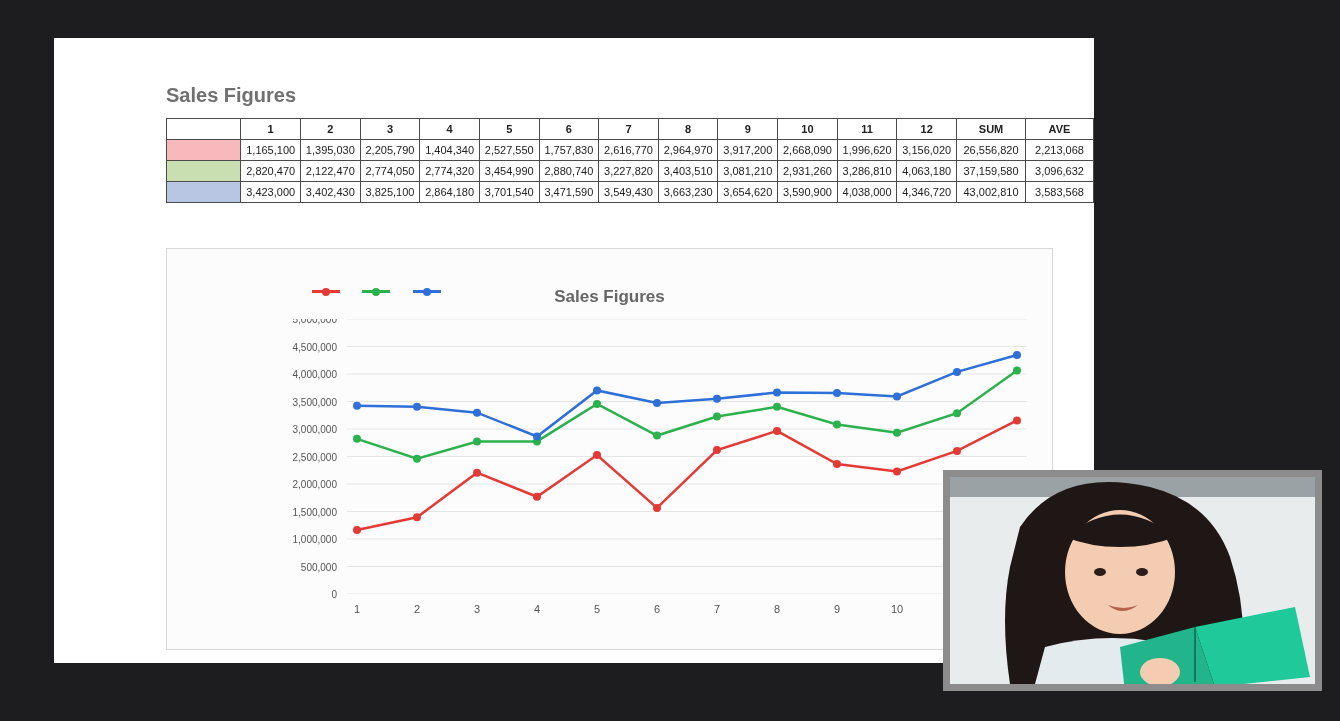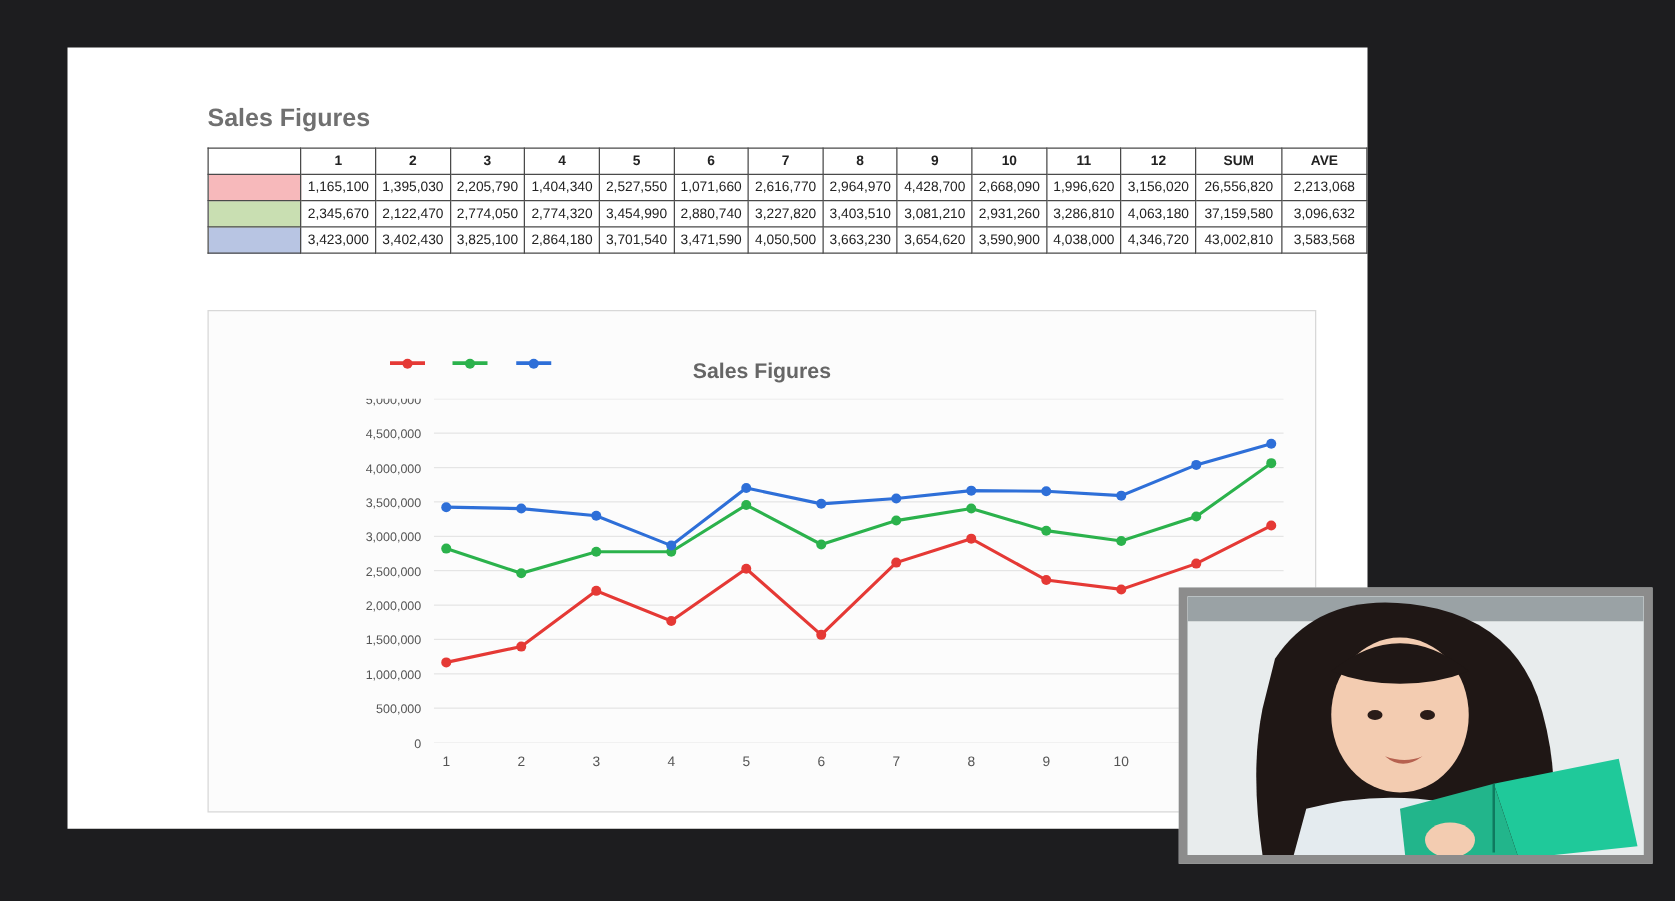--- a/index.html
+++ b/index.html
@@ -72,33 +72,33 @@
     </tr>
       </thead>
     <tbody id="tbody">
         <tr>
           <td class="c-red"></td>
           <td>1,165,100</td>
           <td>1,395,030</td>
           <td>2,205,790</td>
           <td>1,404,340</td>
           <td>2,527,550</td>
-          <td>1,071,660</td>
+          <td>1,757,830</td>
           <td>2,616,770</td>
           <td>2,964,970</td>
-          <td>4,428,700</td>
+          <td>3,917,200</td>
           <td>2,668,090</td>
           <td>1,996,620</td>
           <td>3,156,020</td>
           <td>26,556,820</td>
           <td>2,213,068</td>
         </tr>
         <tr>
           <td class="c-green"></td>
-          <td>2,345,670</td>
+          <td>2,820,470</td>
           <td>2,122,470</td>
           <td>2,774,050</td>
           <td>2,774,320</td>
           <td>3,454,990</td>
           <td>2,880,740</td>
           <td>3,227,820</td>
           <td>3,403,510</td>
           <td>3,081,210</td>
           <td>2,931,260</td>
           <td>3,286,810</td>
@@ -107,21 +107,21 @@
           <td>3,096,632</td>
         </tr>
         <tr>
           <td class="c-blue"></td>
           <td>3,423,000</td>
           <td>3,402,430</td>
           <td>3,825,100</td>
           <td>2,864,180</td>
           <td>3,701,540</td>
           <td>3,471,590</td>
-          <td>4,050,500</td>
+          <td>3,549,430</td>
           <td>3,663,230</td>
           <td>3,654,620</td>
           <td>3,590,900</td>
           <td>4,038,000</td>
           <td>4,346,720</td>
           <td>43,002,810</td>
           <td>3,583,568</td>
         </tr>
       </tbody>
   </table>

